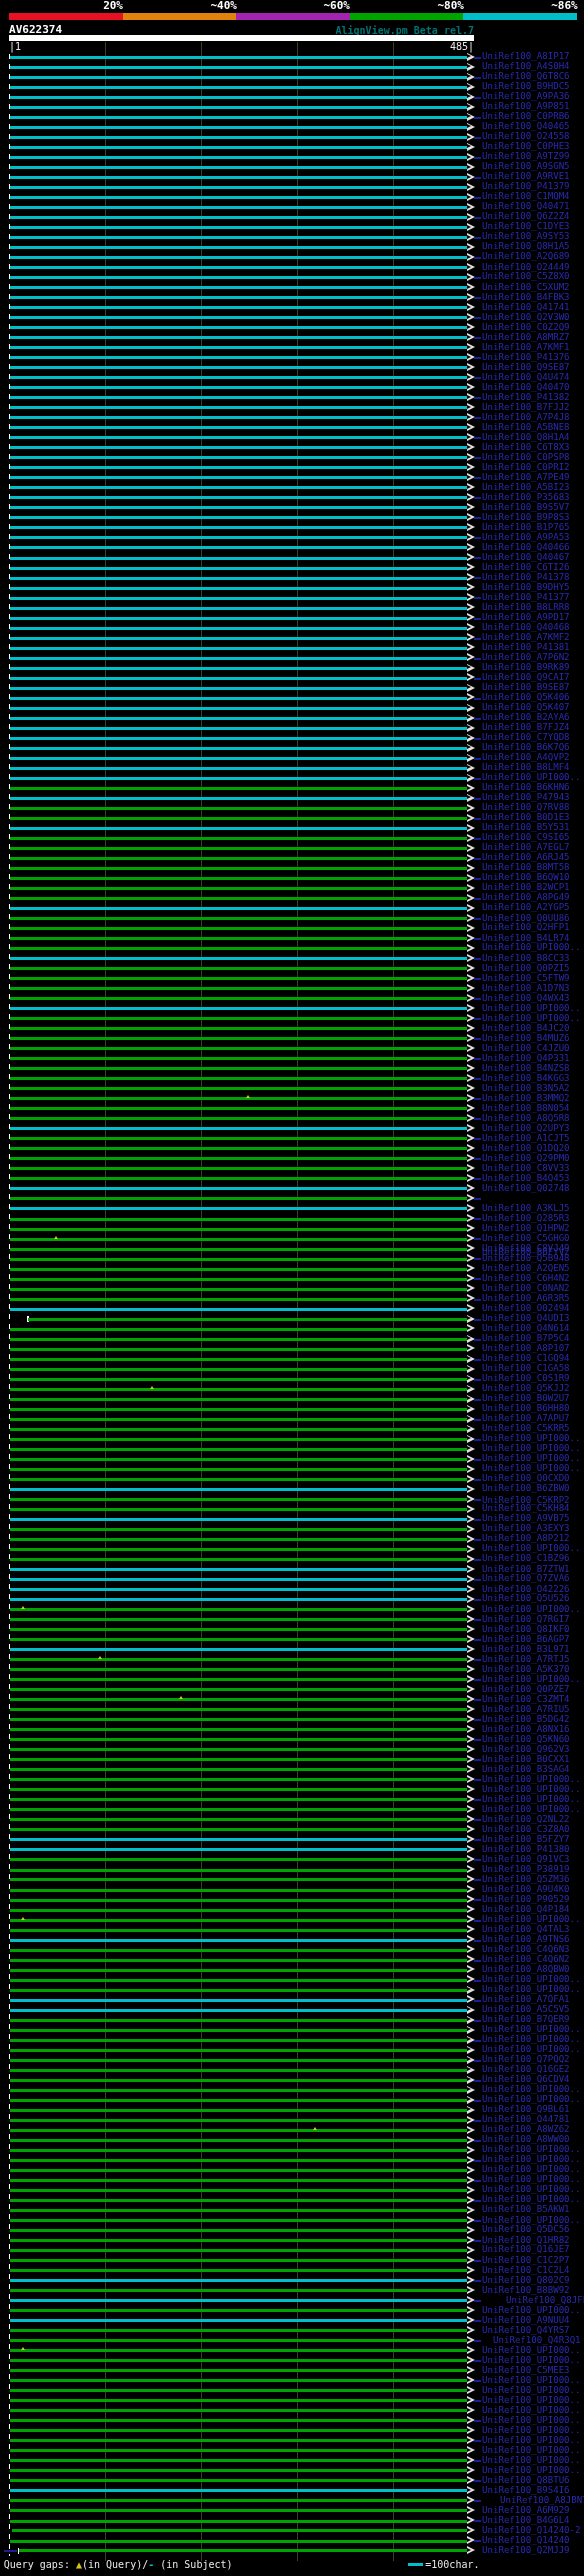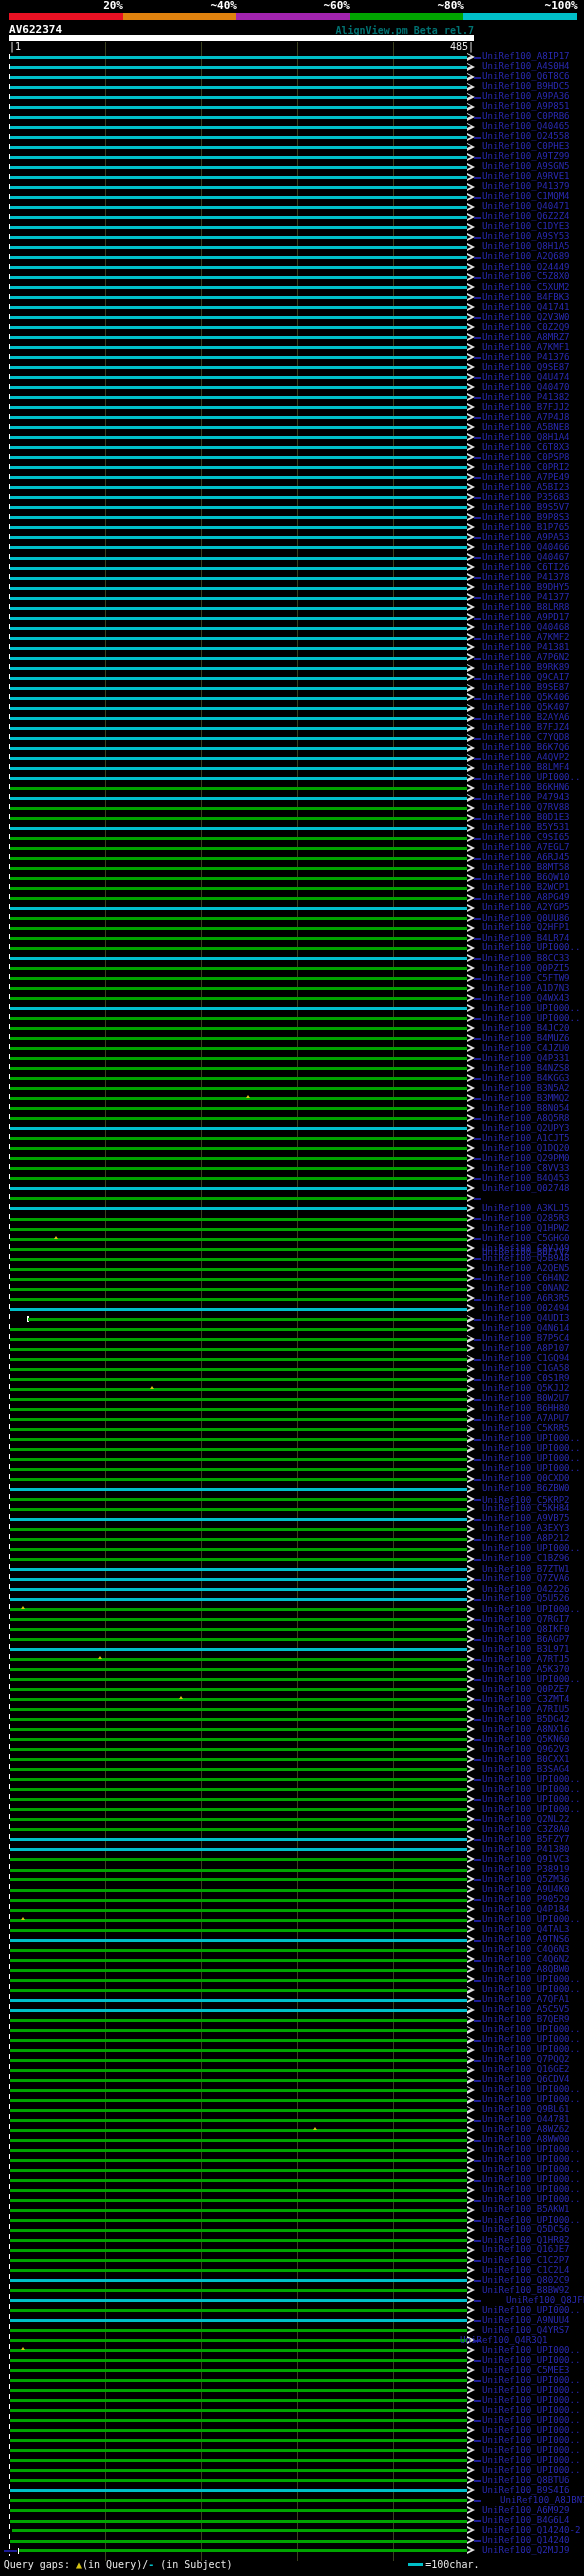--- a/index.html
+++ b/index.html
@@ -25,21 +25,21 @@
 </style>
 </head>
 <body>
 
 <div id="screen">
   <div id="key-labels">
       <span class="pct" style="right:462px">20%</span>
       <span class="pct" style="right:348px">~40%</span>
       <span class="pct" style="right:235px">~60%</span>
       <span class="pct" style="right:121px">~80%</span>
-      <span class="pct" style="right:7.3px">~100%</span>
+      <span class="pct" style="right:7.3px">~86%</span>
     </div>
   <div id="key-bar">
       <div style="background:#e81123"></div>
       <div style="background:#e0820e"></div>
       <div style="background:#a224af"></div>
       <div style="background:#00a400"></div>
       <div style="background:#00bfc8"></div>
     </div>
   <div id="query-title">AV622374</div>
   <div id="app-label">AlignView.pm Beta rel.7</div>
@@ -1084,21 +1084,21 @@
       <div class="abs" style="left:474px;top:2320px;width:7.3px;height:1.8px;background:#1d1d96"></div>
       <div class="abs hitlabel" style="left:482px;top:2315px">UniRef100_A9NUU4</div>
       <div class="abs" style="left:10px;top:2329px;width:457px;height:2.7px;background:#00a400"></div>
       <span class="abs arw" style="left:467px;top:2326px"></span>
       <span class="abs arwin" style="left:467px;top:2328px"></span>
       <div class="abs hitlabel" style="left:482px;top:2325px">UniRef100_Q4YRS7</div>
       <div class="abs" style="left:10px;top:2339px;width:457px;height:2.7px;background:#00a400"></div>
       <span class="abs arw" style="left:467px;top:2336px"></span>
       <span class="abs arwin" style="left:467px;top:2338px"></span>
       <div class="abs" style="left:474px;top:2340px;width:7.3px;height:1.8px;background:#1d1d96"></div>
-      <div class="abs hitlabel" style="left:460px;top:2335px">UniRef100_Q4R3Q1</div>
+      <div class="abs hitlabel" style="left:493px;top:2335px">UniRef100_Q4R3Q1</div>
       <div class="abs" style="left:10px;top:2349px;width:457px;height:2.7px;background:#00a400"></div>
       <span class="abs arw" style="left:467px;top:2346px"></span>
       <span class="abs arwin" style="left:467px;top:2348px"></span>
       <span class="abs gap" style="left:21px;top:2347px"></span>
       <div class="abs hitlabel" style="left:482px;top:2345px">UniRef100_UPI000..</div>
       <div class="abs" style="left:10px;top:2359px;width:457px;height:2.7px;background:#00a400"></div>
       <span class="abs arw" style="left:467px;top:2356px"></span>
       <span class="abs arwin" style="left:467px;top:2358px"></span>
       <div class="abs" style="left:474px;top:2360px;width:7.3px;height:1.8px;background:#1d1d96"></div>
       <div class="abs hitlabel" style="left:482px;top:2355px">UniRef100_UPI000..</div>

